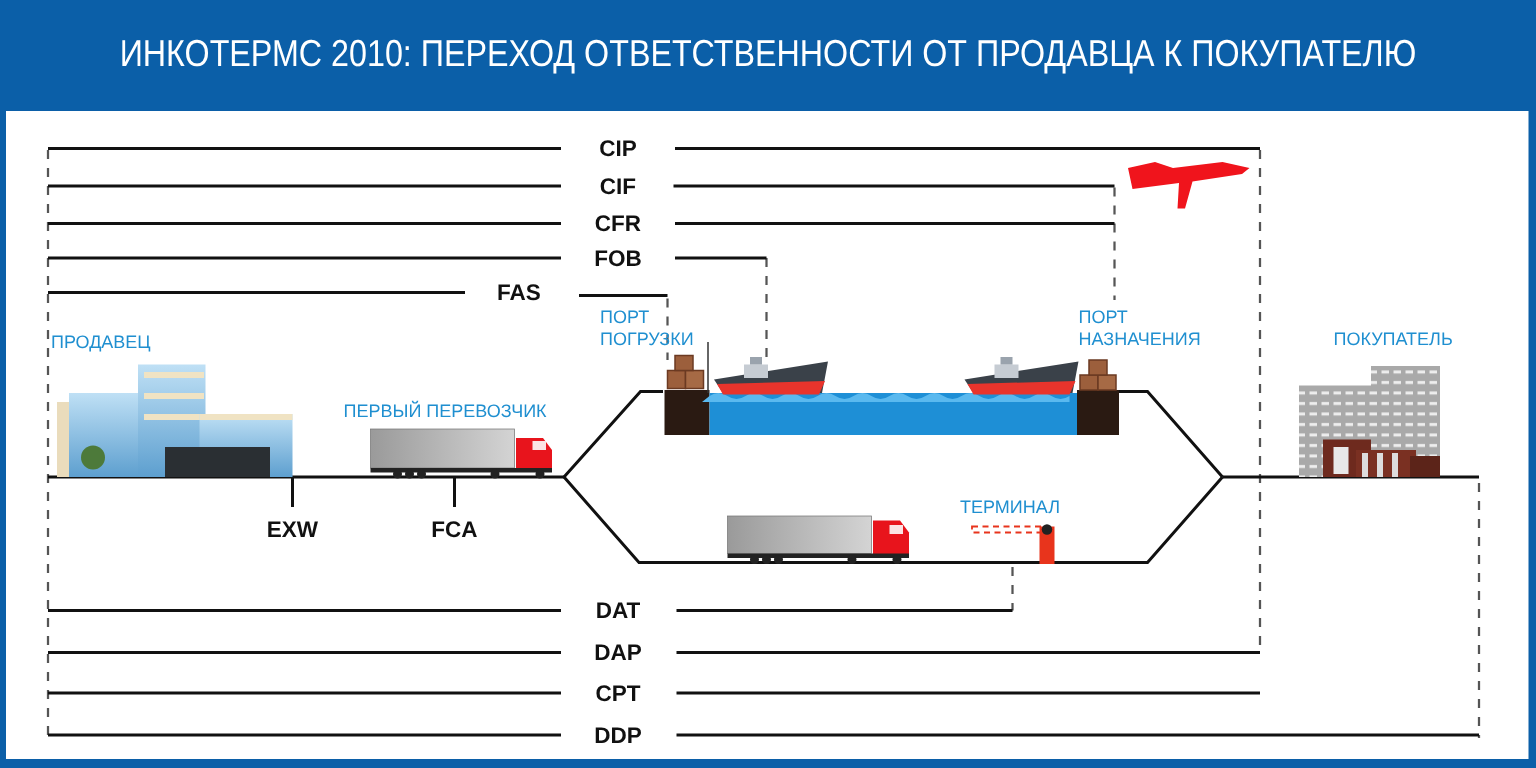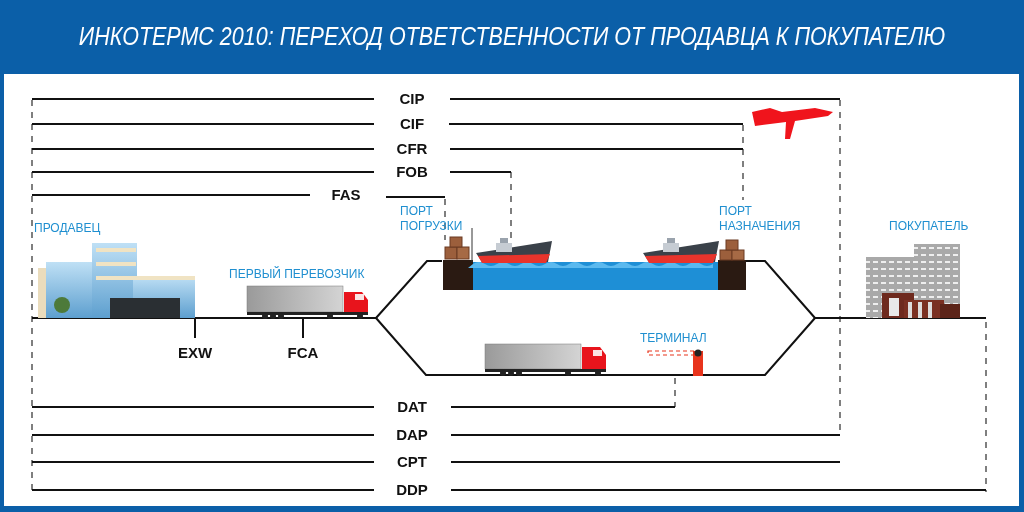--- a/index.html
+++ b/index.html
@@ -1,17 +1,17 @@
 <!DOCTYPE html>
 <html><head>
 <meta charset="utf-8">
 <style>
   html, body { margin: 0; padding: 0; }
   body { width: 1024px; height: 512px; background: #0b5fa8; font-family: "Liberation Sans", sans-serif; overflow: hidden; position: relative; }
-  .header { position: absolute; left: 0; top: 0; width: 1018px; height: 70px; background: #0b5fa8; font-style: italic; }
+  .header { position: absolute; left: 0; top: 0; width: 1018px; height: 70px; background: #0b5fa8; }
   .title { position: absolute; left: 0; width: 1024px; top: 22px; text-align: center; color: #ffffff; font-size: 25px; letter-spacing: 0px; transform: scaleX(0.86); transform-origin: center; white-space: nowrap; }
   .panel { position: absolute; left: 4px; top: 74px; width: 1015px; height: 432px; background: #ffffff; }
   svg { position: absolute; left: 0; top: 0; }
   .term { font-family: "Liberation Sans", sans-serif; font-weight: bold; font-size: 15px; fill: #111; }
   .blue { font-family: "Liberation Sans", sans-serif; font-size: 12px; fill: #1f8fd0; }
 </style>
 </head>
 <body>
 
 <div class="header">

